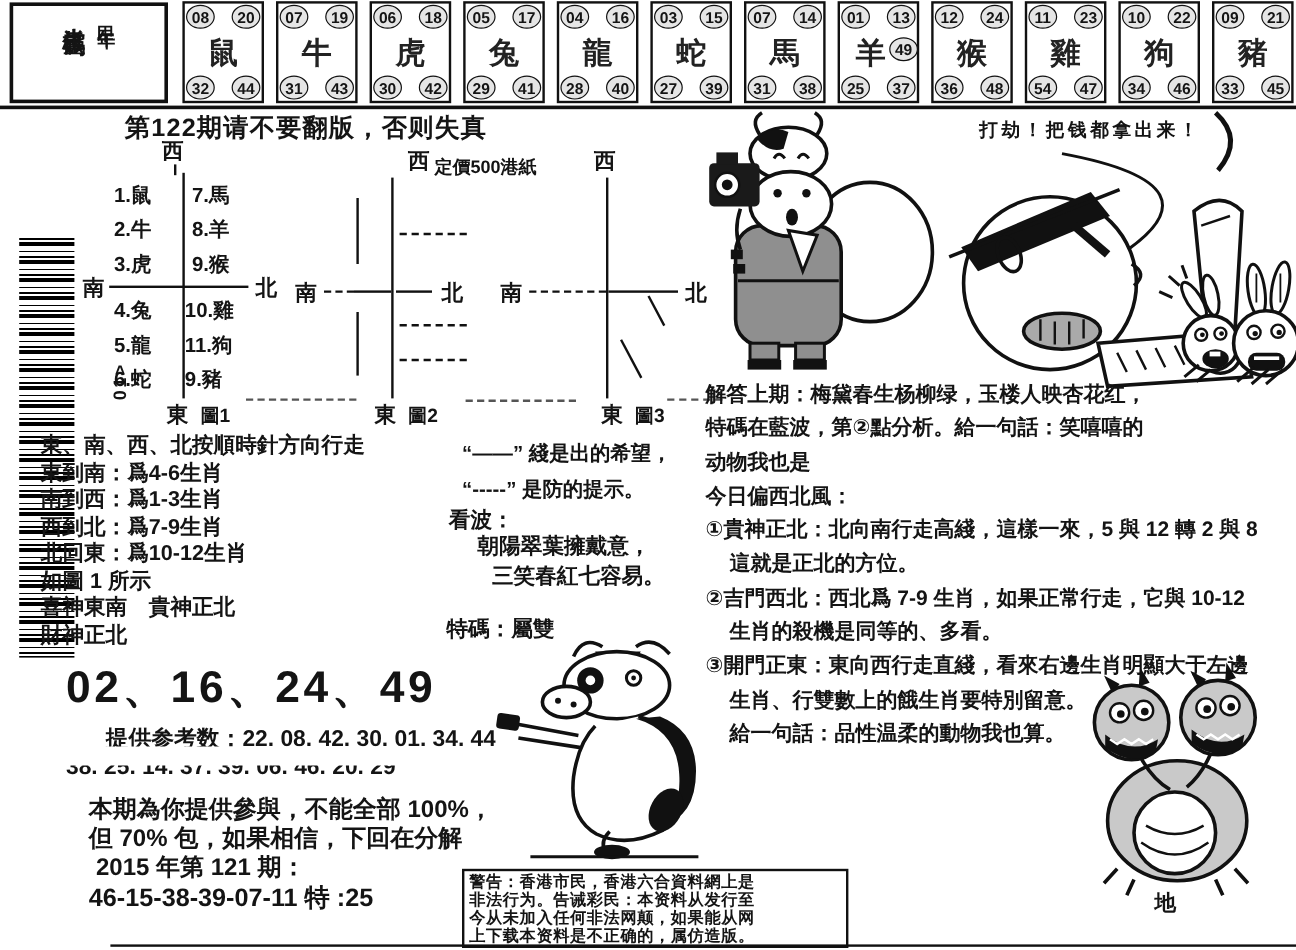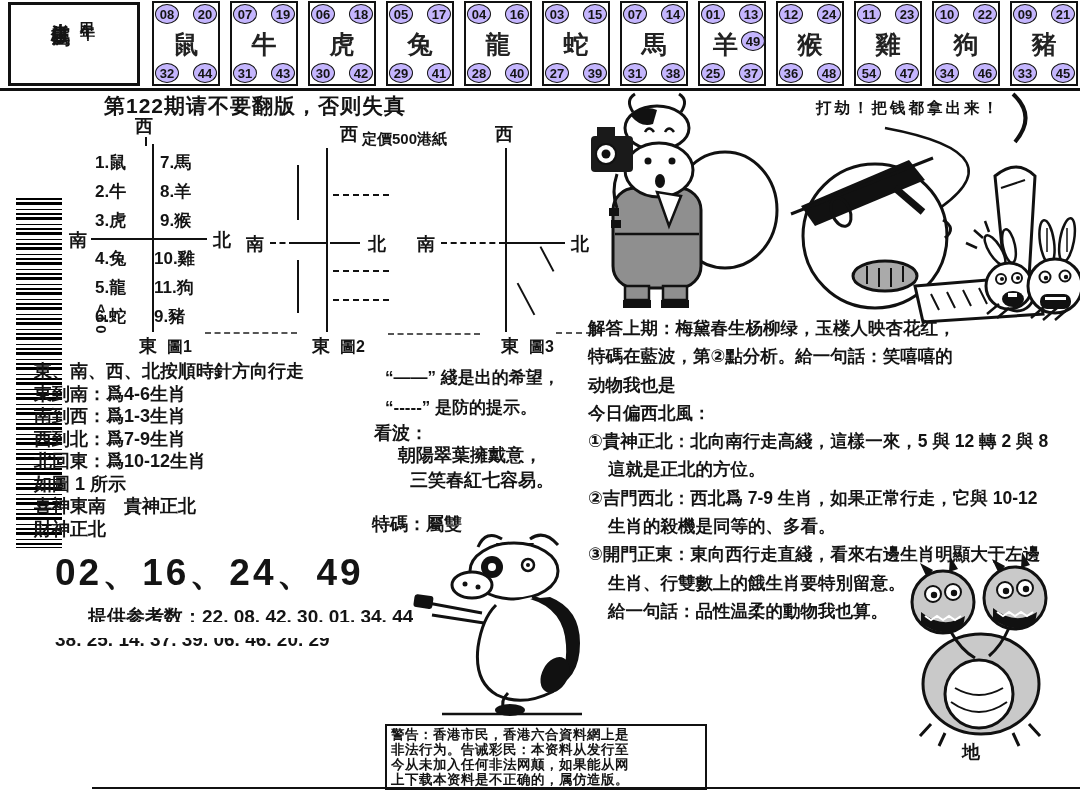--- a/index.html
+++ b/index.html
@@ -8,21 +8,21 @@
   font-family:"Liberation Sans","DejaVu Sans",sans-serif;font-weight:700;margin:0 auto}
 .abs{position:absolute}
 .vtext{writing-mode:vertical-rl;text-orientation:upright;letter-spacing:2px}
 
 .masthead{left:8px;top:2px;width:132px;height:84px;border:3px solid #111;display:flex;justify-content:center;gap:8px;padding-top:2px}
 .masthead .t1{font-size:19px;font-weight:900;line-height:20px}
 .masthead .t2{font-size:15px;line-height:19px;margin-top:3px}
 .zcells{left:152px;top:1px;width:926px;height:85px;display:flex;gap:10px}
 .zcell{flex:1;border:2px solid #111;position:relative;background:#fff}
 .znum{position:absolute;width:24px;height:20px;border:1.5px solid #111;border-radius:50%;font-size:13px;
-  display:flex;align-items:center;justify-content:center;background:#c4b5fd;z-index:2}
+  display:flex;align-items:center;justify-content:center;background:#e5e5e5;z-index:2}
 .znum.tl{left:1px;top:1px}.znum.tr{right:1px;top:1px}.znum.bl{left:1px;bottom:1px}.znum.br{right:1px;bottom:1px}
 .znum.extra{right:-1px;top:28px}
 .zglyph{position:absolute;left:50%;top:50%;transform:translate(-50%,-50%);font-size:25px;color:#222}
 .strip-rule{left:0;top:88px;width:1080px;height:3px;background:#111}
 
 .hl{position:absolute;background:#111;height:2px}
 .vl{position:absolute;background:#111;width:2px}
 .dash{position:absolute;border-top:2px dashed #111;height:0}
 
 .dia{position:absolute}
@@ -235,20 +235,26 @@
 
   <div class="abs" style="left:55px;top:548px;font-size:37px;letter-spacing:3px;white-space:nowrap">02、16、24、49</div>
 
   <div class="abs halfclip" style="left:88px;top:606px;height:16px">
     <div style="font-size:19px;line-height:22px;white-space:nowrap">提供参考数：22. 08. 42. 30. 01. 34. 44</div>
   </div>
   <div class="abs halfclip" style="left:55px;top:638px;height:14px">
     <div style="font-size:19px;line-height:22px;white-space:nowrap;margin-top:-9px">38. 25. 14. 37. 39. 06. 46. 20. 29</div>
   </div>
 
+  <div class="abs" style="left:74px;top:663px">
+    <div style="font-size:20px;line-height:24px;white-space:nowrap">本期為你提供參與，不能全部 100%，</div>
+    <div style="font-size:20px;line-height:24px;white-space:nowrap">但 70% 包，如果相信，下回在分解</div>
+    <div style="font-size:20px;line-height:25px;padding-left:6px;white-space:nowrap">2015 年第 121 期：</div>
+    <div style="font-size:21px;line-height:26px;white-space:nowrap">46-15-38-39-07-11 特 :25</div>
+  </div>
 
   <svg style="left:412px;top:527px" width="200" height="190" viewBox="0 0 200 190">
     <path d="M66,20 Q74,2 90,12" fill="none" stroke="#111" stroke-width="3"></path>
     <path d="M118,12 Q132,2 146,18" fill="none" stroke="#111" stroke-width="3"></path>
     <path d="M84,16 h38 l-8,14 h-24 z" fill="#111"></path>
     <ellipse cx="102" cy="44" rx="44" ry="28" fill="#fff" stroke="#111" stroke-width="3"></ellipse>
     <circle cx="80" cy="40" r="11" fill="#111"></circle>
       <circle cx="80" cy="40" r="4" fill="#fff"></circle>
     <circle cx="116" cy="38" r="6" fill="none" stroke="#111" stroke-width="2.5"></circle>
       <circle cx="116" cy="38" r="2" fill="#111"></circle>

